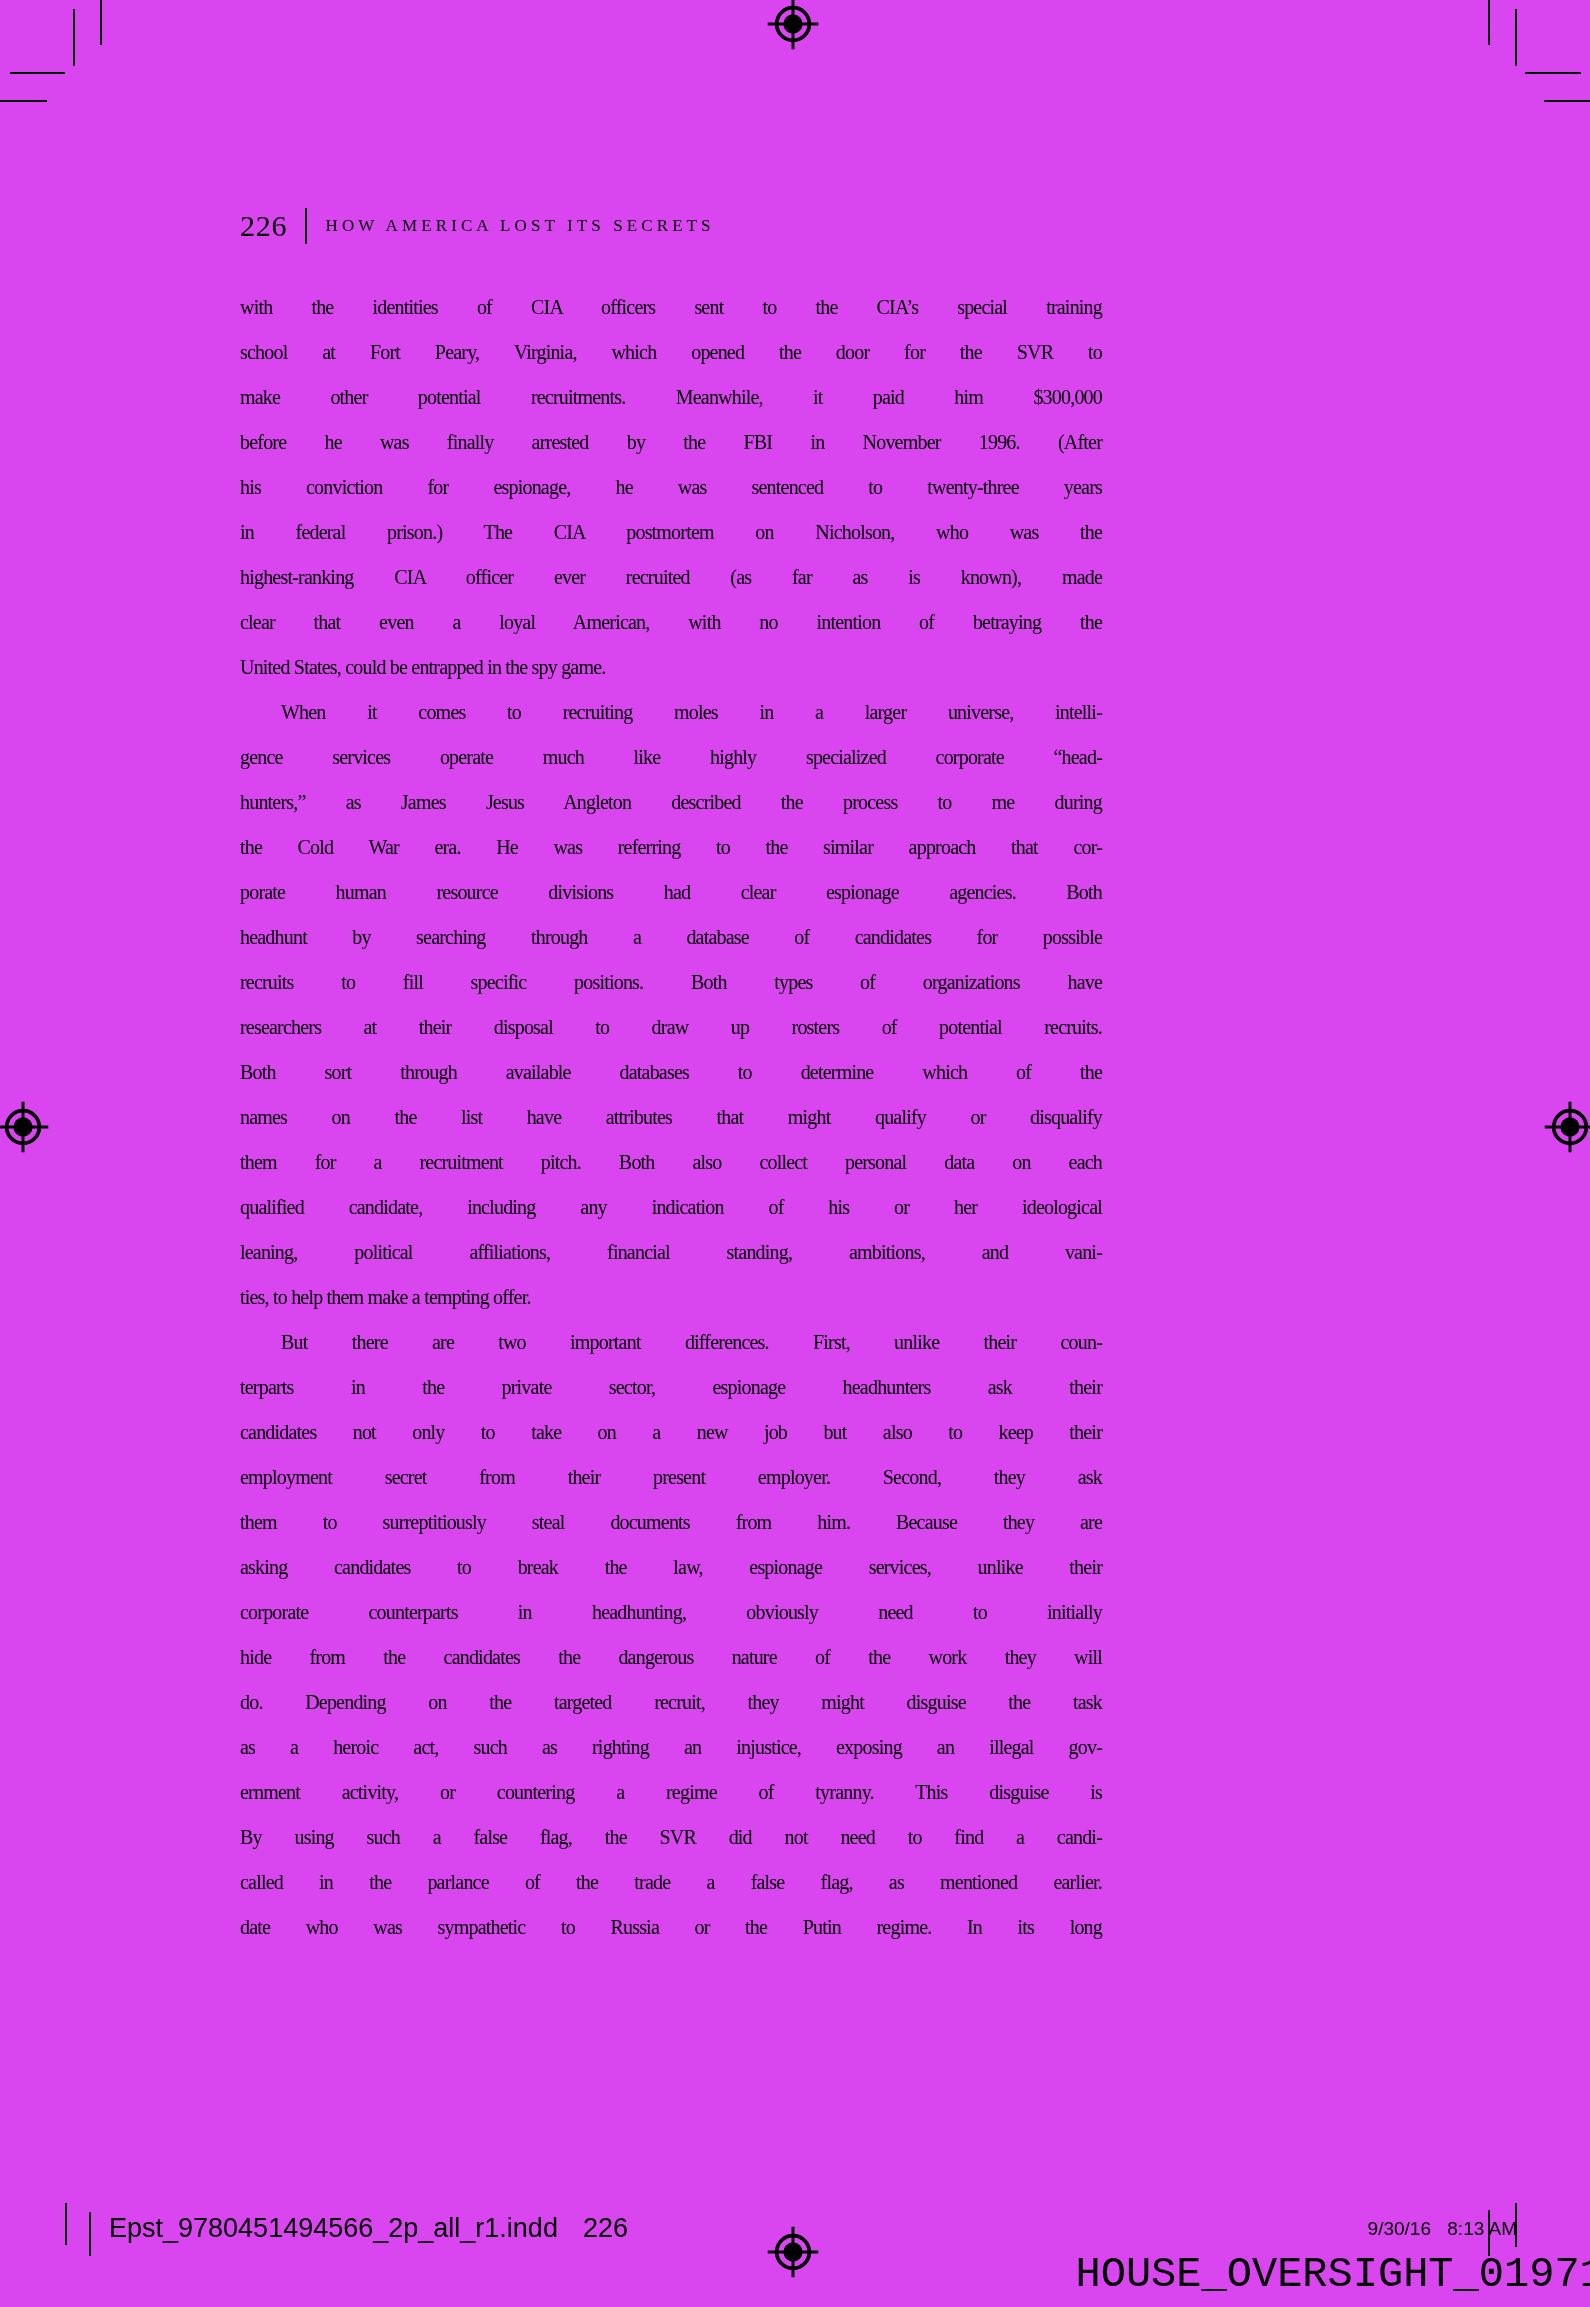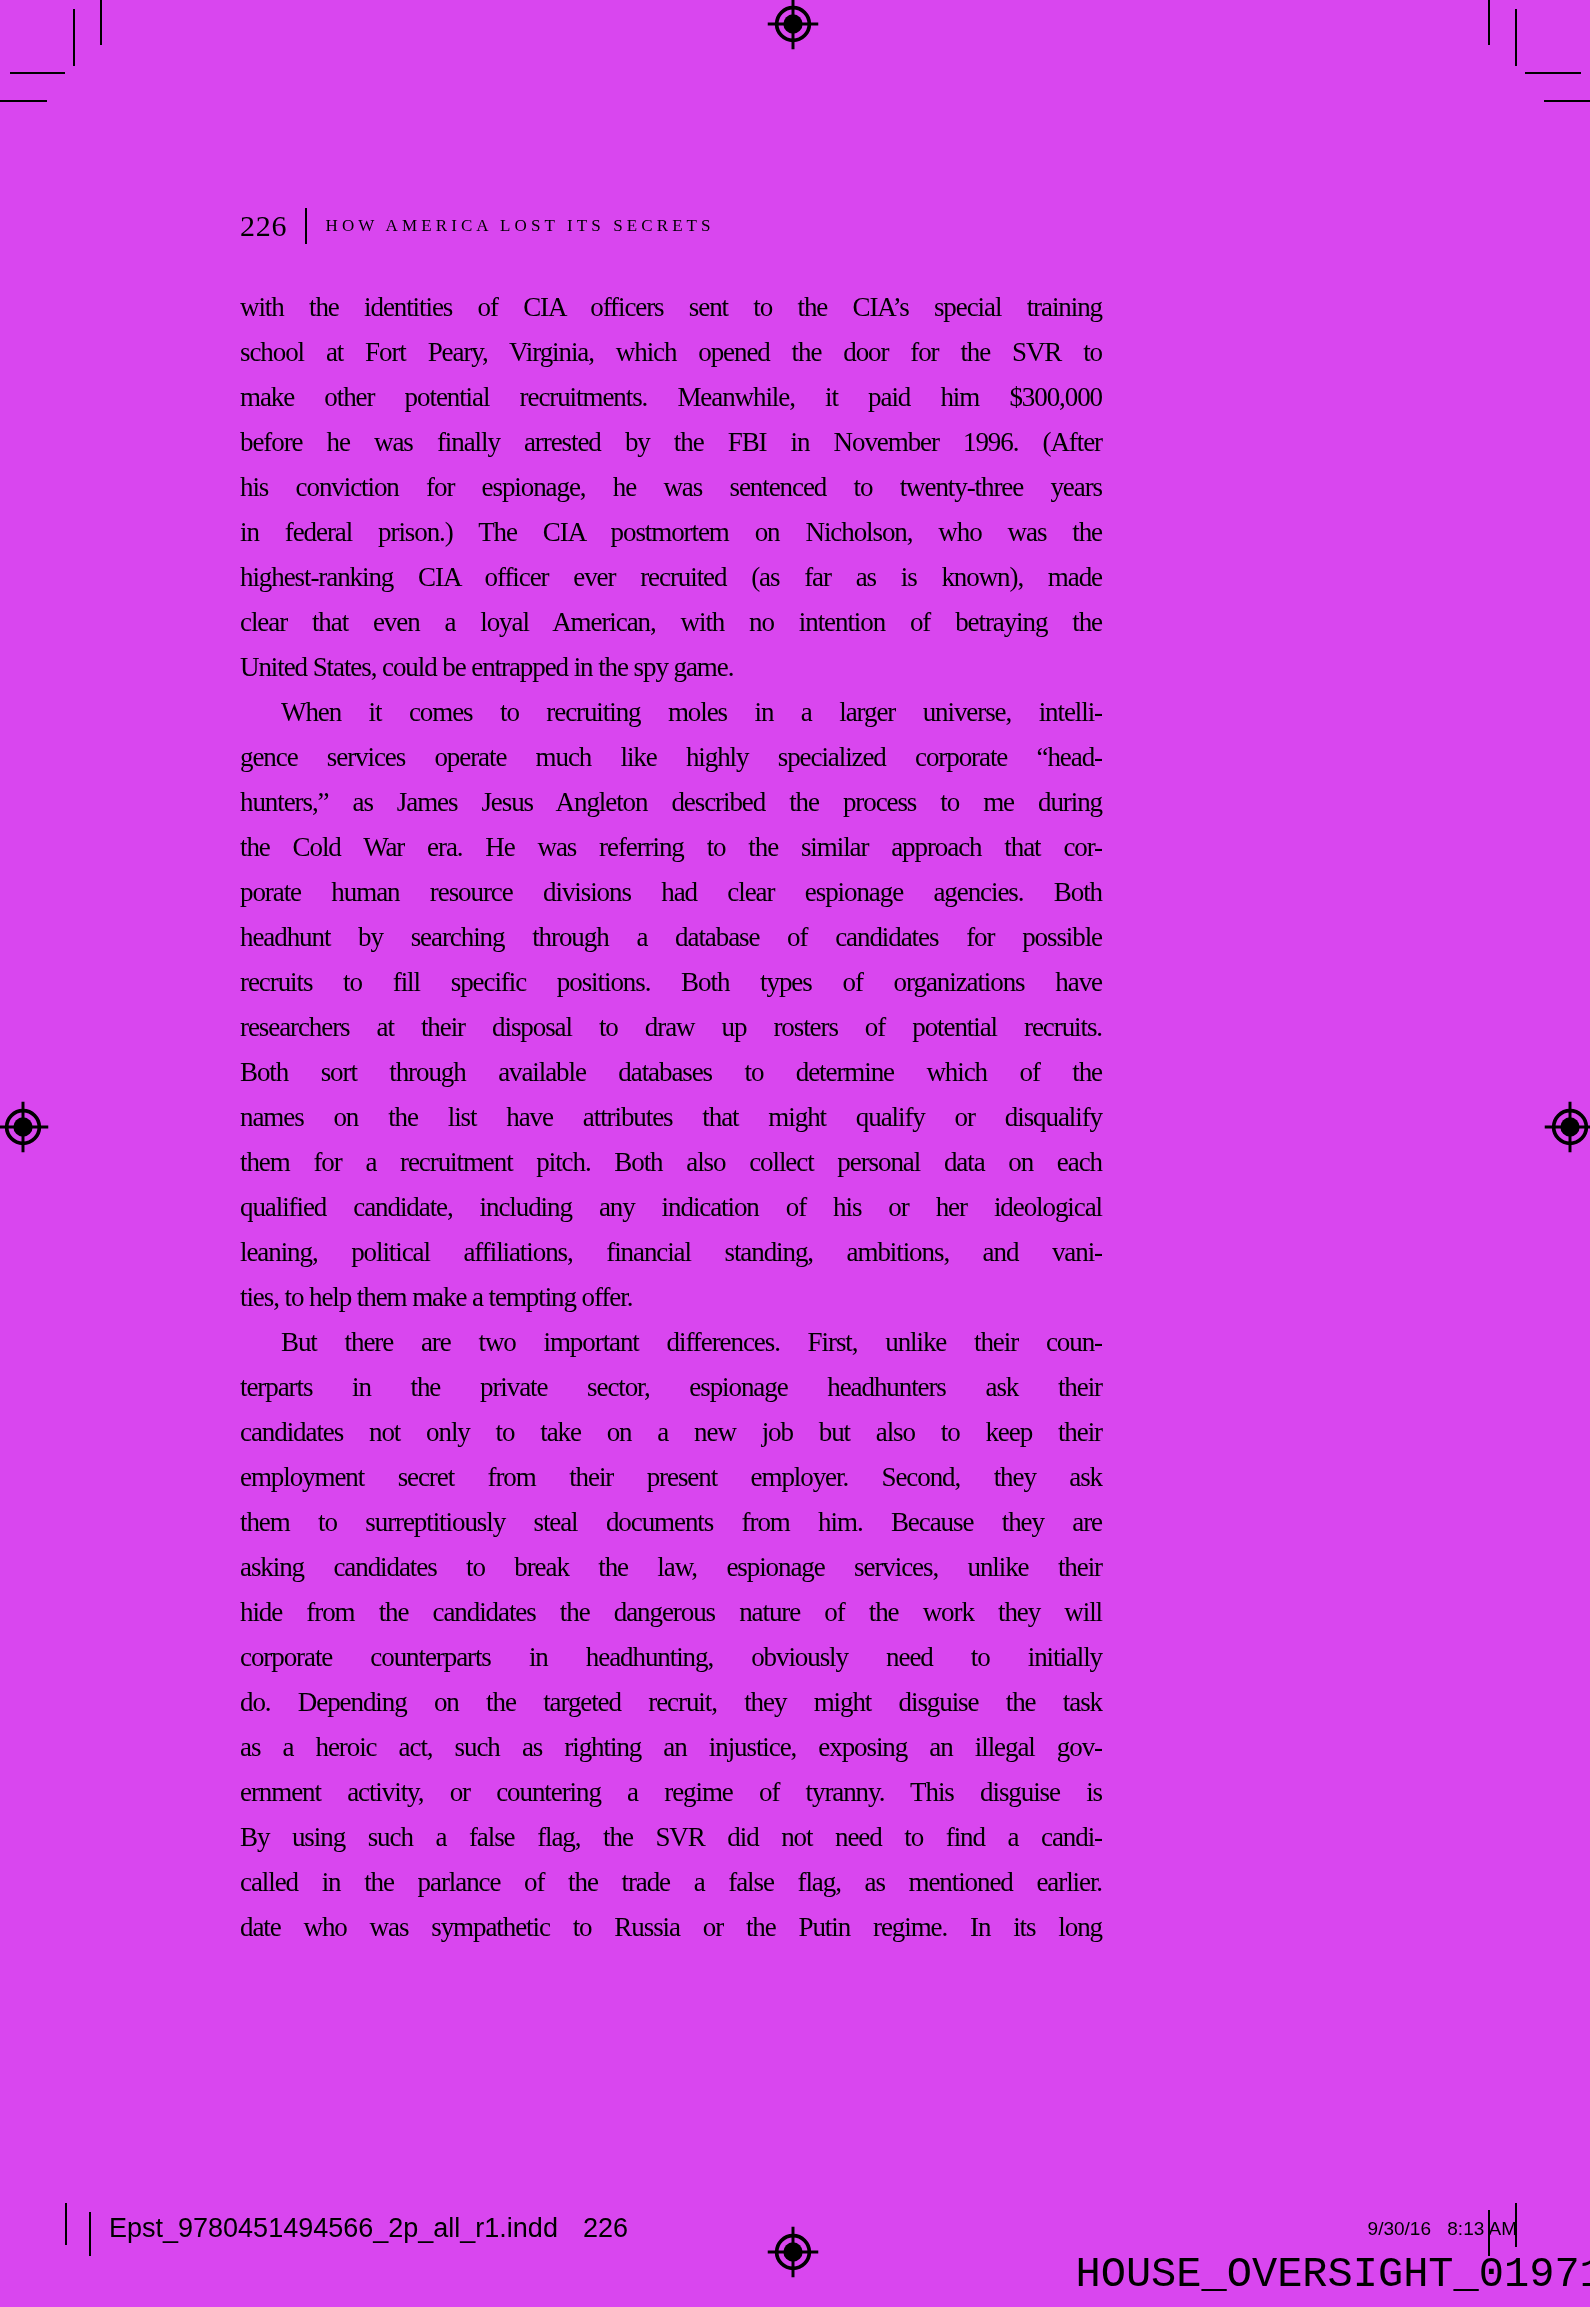--- a/index.html
+++ b/index.html
@@ -48,21 +48,21 @@
     width:1.5px;height:36px;background:#000;margin:0 19px 0 18px;
   }
   #running-head .booktitle{
     font-size:17px;letter-spacing:4.1px;line-height:36px;
     white-space:nowrap;
   }
 
   
   #body-text{
     position:absolute;left:240px;top:285px;width:862px;
-    font-size:27px;line-height:45px;letter-spacing:-0.04em;
+    font-size:20px;line-height:45px;letter-spacing:-0.04em;
   }
   #body-text .line{
     height:45px;
     text-align:justify;
     -moz-text-align-last:justify;
     text-align-last:justify;
     white-space:normal;
   }
   #body-text .line.lastline{
     text-align-last:left;
@@ -169,22 +169,22 @@
       <div class="line">them for a recruitment pitch. Both also collect personal data on each</div>
       <div class="line">qualified candidate, including any indication of his or her ideological</div>
       <div class="line">leaning, political affiliations, financial standing, ambitions, and vani-</div>
       <div class="line lastline">ties, to help them make a tempting offer.</div>
       <div class="line indent">But there are two important differences. First, unlike their coun-</div>
       <div class="line">terparts in the private sector, espionage headhunters ask their</div>
       <div class="line">candidates not only to take on a new job but also to keep their</div>
       <div class="line">employment secret from their present employer. Second, they ask</div>
       <div class="line">them to surreptitiously steal documents from him. Because they are</div>
       <div class="line">asking candidates to break the law, espionage services, unlike their</div>
+      <div class="line">corporate counterparts in headhunting, obviously need to initially</div>
       <div class="line">hide from the candidates the dangerous nature of the work they will</div>
-      <div class="line">corporate counterparts in headhunting, obviously need to initially</div>
       <div class="line">do. Depending on the targeted recruit, they might disguise the task</div>
       <div class="line">as a heroic act, such as righting an injustice, exposing an illegal gov-</div>
       <div class="line">ernment activity, or countering a regime of tyranny. This disguise is</div>
       <div class="line">By using such a false flag, the SVR did not need to find a candi-</div>
       <div class="line">called in the parlance of the trade a false flag, as mentioned earlier.</div>
       <div class="line">date who was sympathetic to Russia or the Putin regime. In its long</div>
     </div>
 
   <div id="slug-left">
     <span>Epst_9780451494566_2p_all_r1.indd</span><span class="slug-page">226</span>

